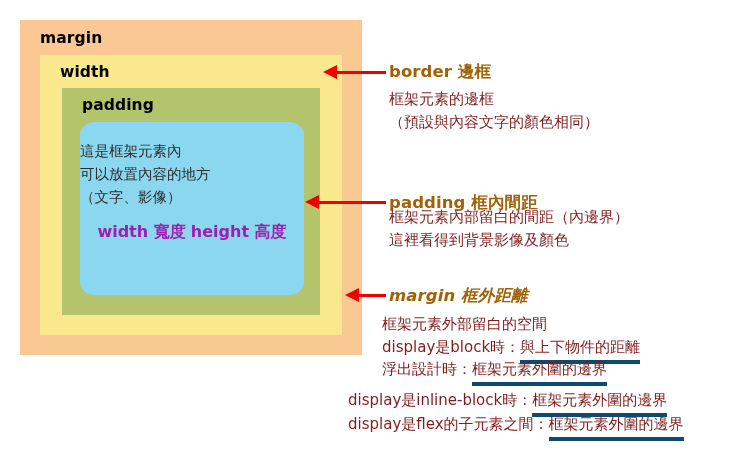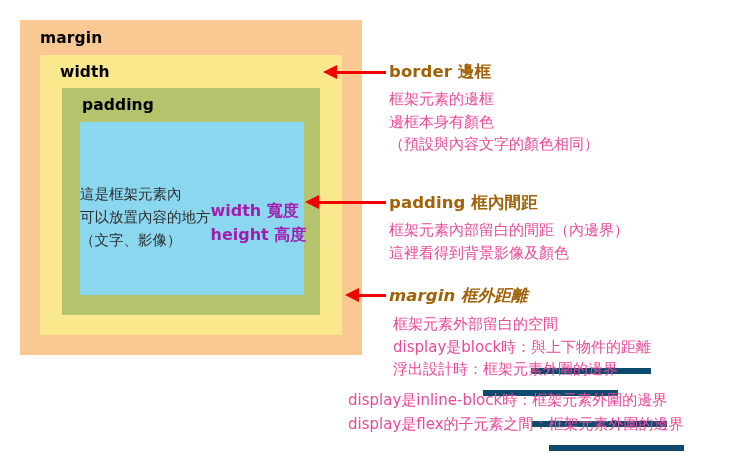--- a/index.html
+++ b/index.html
@@ -48,24 +48,25 @@
     background: #b4c46c;
     padding: 34px 16px 31px 18px;
     box-sizing: border-box;
   }
   #content-layer {
     width: 224px;
     height: 173px;
     background: #8bd7f0;
     box-sizing: border-box;
     display: flex;
-    flex-direction: row;
+    flex-direction: column;
     align-items: center;
     justify-content: flex-start;
     padding-top: 18px;
+    border-radius: 14px;
   }
   .layer-label {
     position: absolute;
     font-weight: bold;
     font-size: 15.5px;
     color: #000000;
     letter-spacing: 0.1px;
     white-space: nowrap;
     text-align: right;
   }
@@ -116,35 +117,35 @@
     position: absolute;
     font-weight: bold;
     font-size: 16.5px;
     color: #a16207;
     white-space: nowrap;
     letter-spacing: 0.1px;
   }
   .desc-block {
     position: absolute;
     font-size: 15px;
-    color: #ec4899;
+    color: #7f1d1d;
     line-height: 22.5px;
     white-space: nowrap;
   }
   .desc-block .line { display: block; }
-  .u { border-bottom: 6px solid #0c4a6e; padding-bottom: 12px; }
+  .u { border-bottom: 4px solid #0c4a6e; padding-bottom: 4px; }
 
   #heading-border   { left: 389px; top: 61px; }
   #desc-border      { left: 389px; top: 88px; }
 
   #heading-padding  { left: 389px; top: 192px; }
-  #desc-padding     { left: 389px; top: 219px; }
+  #desc-padding     { left: 389px; top: 206px; }
 
   #heading-margin   { left: 389px; top: 285px; font-style: italic; }
-  #desc-margin      { left: 393px; top: 313px; }
+  #desc-margin      { left: 382px; top: 313px; }
 
   #desc-extra       { left: 348px; top: 388px; line-height: 24px; }
 </style>
 </head>
 <body>
 
 <div id="box-diagram">
 
   <div id="margin-layer" class="layer">
     <span id="margin-label" class="layer-label">margin</span>
@@ -171,21 +172,20 @@
   </div>
 </div>
 
 <div id="arrow-border" class="arrow"></div>
 <div id="arrow-padding" class="arrow"></div>
 <div id="arrow-margin" class="arrow"></div>
 
 <div id="heading-border" class="section-heading">border 邊框</div>
 <div id="desc-border" class="desc-block">
   <span class="line">框架元素的邊框</span>
-  <span class="line">邊框本身有顏色</span>
   <span class="line">（預設與內容文字的顏色相同）</span>
 </div>
 
 <div id="heading-padding" class="section-heading">padding 框內間距</div>
 <div id="desc-padding" class="desc-block">
   <span class="line">框架元素內部留白的間距（內邊界）</span>
   <span class="line">這裡看得到背景影像及顏色</span>
 </div>
 
 <div id="heading-margin" class="section-heading">margin 框外距離</div>

